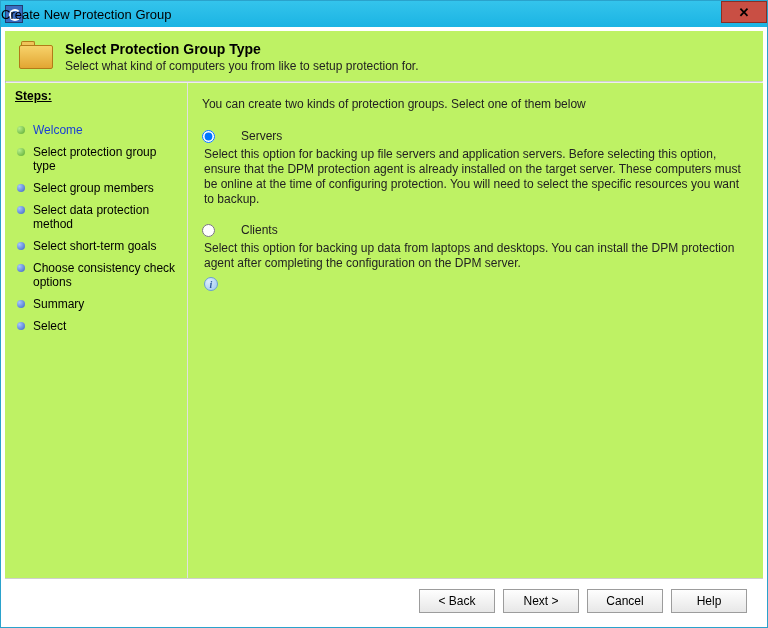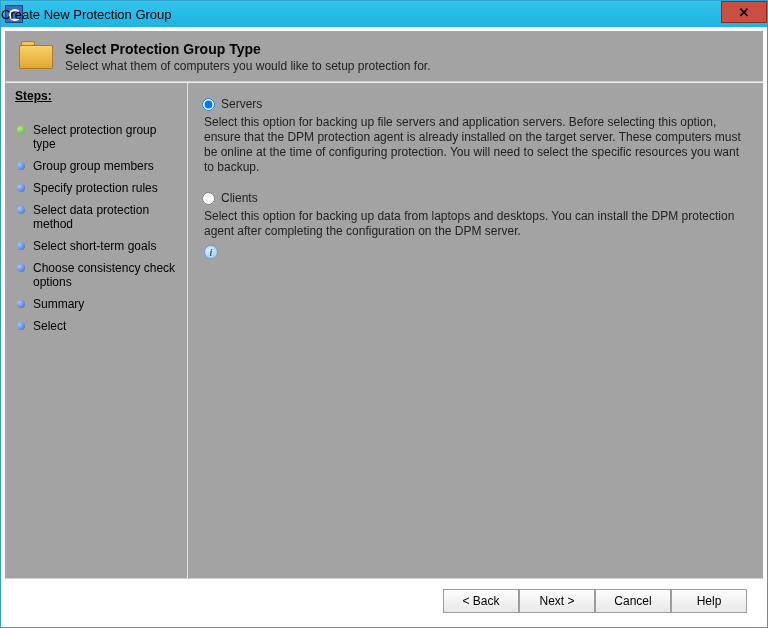--- a/index.html
+++ b/index.html
@@ -61,21 +61,21 @@
     justify-content:center;
     color:#000;
     font-size:13px;
     font-weight:bold;
     cursor:pointer;
   }
   .inner {
     flex:1;
     border:1px solid #fff;
     margin:3px;
-    background:#a3a3a3;
+    background:#bef264;
     display:flex;
     flex-direction:column;
     min-height:0;
     position:relative;
   }
   .header-band {
     padding:10px 14px 8px 14px;
     display:flex;
     align-items:flex-start;
   }
@@ -149,20 +149,21 @@
     flex:1;
     padding:14px 18px 10px 14px;
     overflow:auto;
     color:#222;
   }
   .intro { margin-bottom:18px; }
   .opt { margin-bottom:16px; }
   .opt-row {
     display:flex;
     align-items:center;
+    gap:20px;
   }
   .opt-row input[type=radio]{
     margin:0 6px 0 0;
   }
   .opt-row .opt-label {
     font-size:12px;
   }
   .opt-desc {
     margin:4px 0 0 2px;
     line-height:15px;
@@ -187,21 +188,21 @@
     justify-content:center;
     margin-right:8px;
     flex:0 0 14px;
   }
   .info-row .info-text { line-height:15px; }
   .button-row {
     border-top:1px solid #cfcfcf;
     padding:10px 16px;
     display:flex;
     justify-content:flex-end;
-    gap:0;
+    gap:8px;
     background:#fff;
   }
   .btn {
     min-width:76px;
     height:24px;
     border:1px solid #9c9c9c;
     background:linear-gradient(180deg,#fefefe,#e7e7e7);
     font-size:12px;
     cursor:pointer;
     padding:0 10px;
@@ -220,42 +221,42 @@
 
   <div class="inner">
 
     <div class="header-band">
       <div class="folder-icon">
         <div class="f-tab"></div>
           <div class="f-back"></div>
       </div>
       <div class="header-text">
         <h2>Select Protection Group Type</h2>
-        <div class="sub">Select what them of computers you would like to setup protection for.</div>
+        <div class="sub">Select what kind of computers you from like to setup protection for.</div>
       </div>
     </div>
 
     <hr class="divider">
 
     <div class="body">
 
       <div class="steps-col">
         <div class="steps-title">Steps:</div>
         <div id="steps-list">
+            <div class="step current">
+              <span class="bullet green"></span>
+              <span class="label">Welcome</span>
+            </div>
             <div class="step">
               <span class="bullet green"></span>
               <span class="label">Select protection group type</span>
             </div>
             <div class="step">
               <span class="bullet blue"></span>
-              <span class="label">Group group members</span>
-            </div>
-            <div class="step">
-              <span class="bullet blue"></span>
-              <span class="label">Specify protection rules</span>
+              <span class="label">Select group members</span>
             </div>
             <div class="step">
               <span class="bullet blue"></span>
               <span class="label">Select data protection method</span>
             </div>
             <div class="step">
               <span class="bullet blue"></span>
               <span class="label">Select short-term goals</span>
             </div>
             <div class="step">
@@ -267,20 +268,21 @@
               <span class="label">Summary</span>
             </div>
             <div class="step">
               <span class="bullet blue"></span>
               <span class="label">Select</span>
             </div>
           </div>
       </div>
 
       <div class="content">
+        <div class="intro">You can create two kinds of protection groups. Select one of them below</div>
         <div id="options">
             <div class="opt">
               <label class="opt-row">
                 <input type="radio" name="pg-type" checked="" style="">
                 <span class="opt-label">Servers</span>
               </label>
               <div class="opt-desc">Select this option for backing up file servers and application servers. Before selecting this option, ensure that the DPM protection agent is already installed on the target server. These computers must be online at the time of configuring protection. You will need to select the specific resources you want to backup.</div>
             </div>
             <div class="opt">
               <label class="opt-row">

